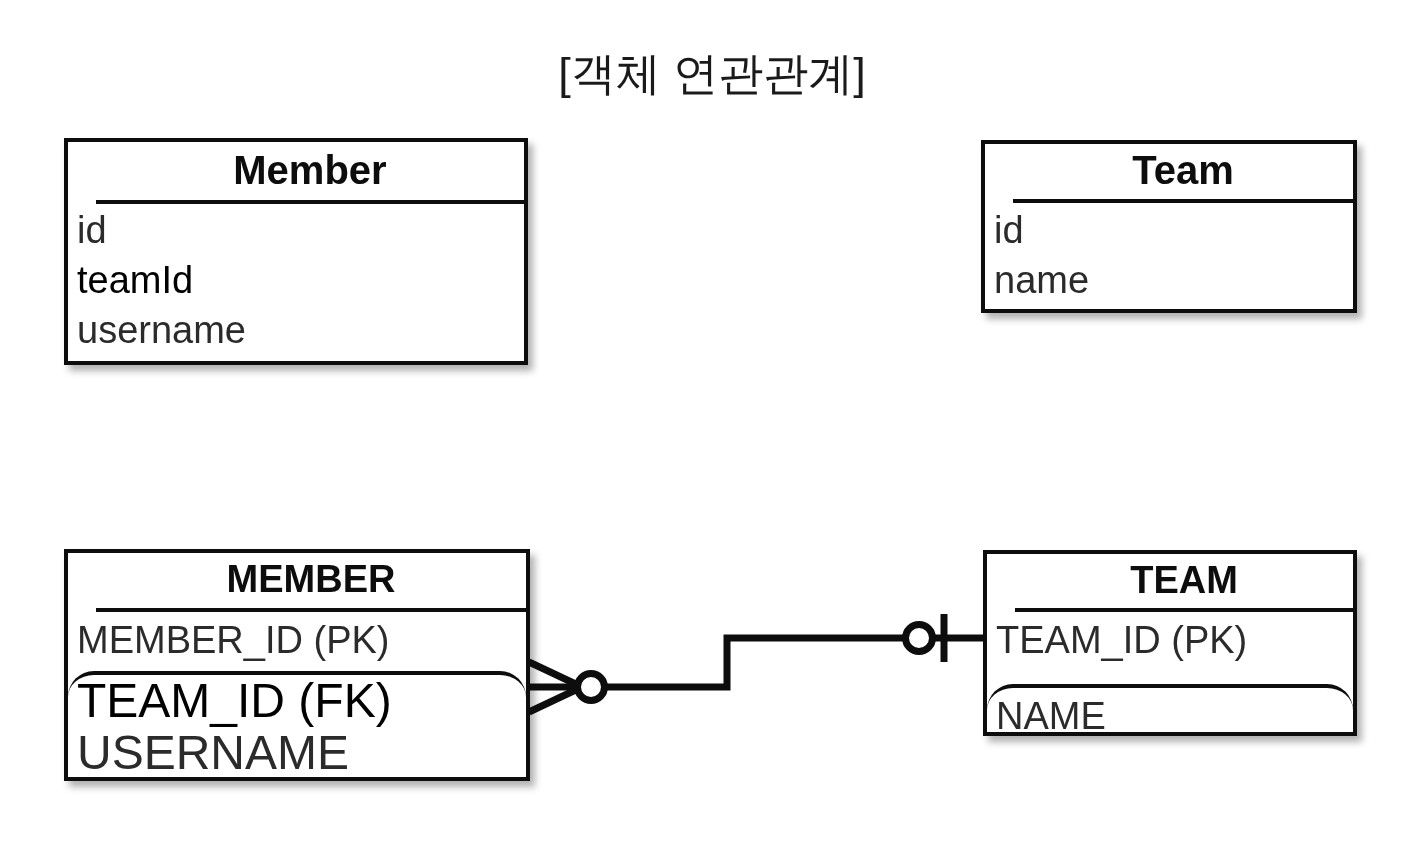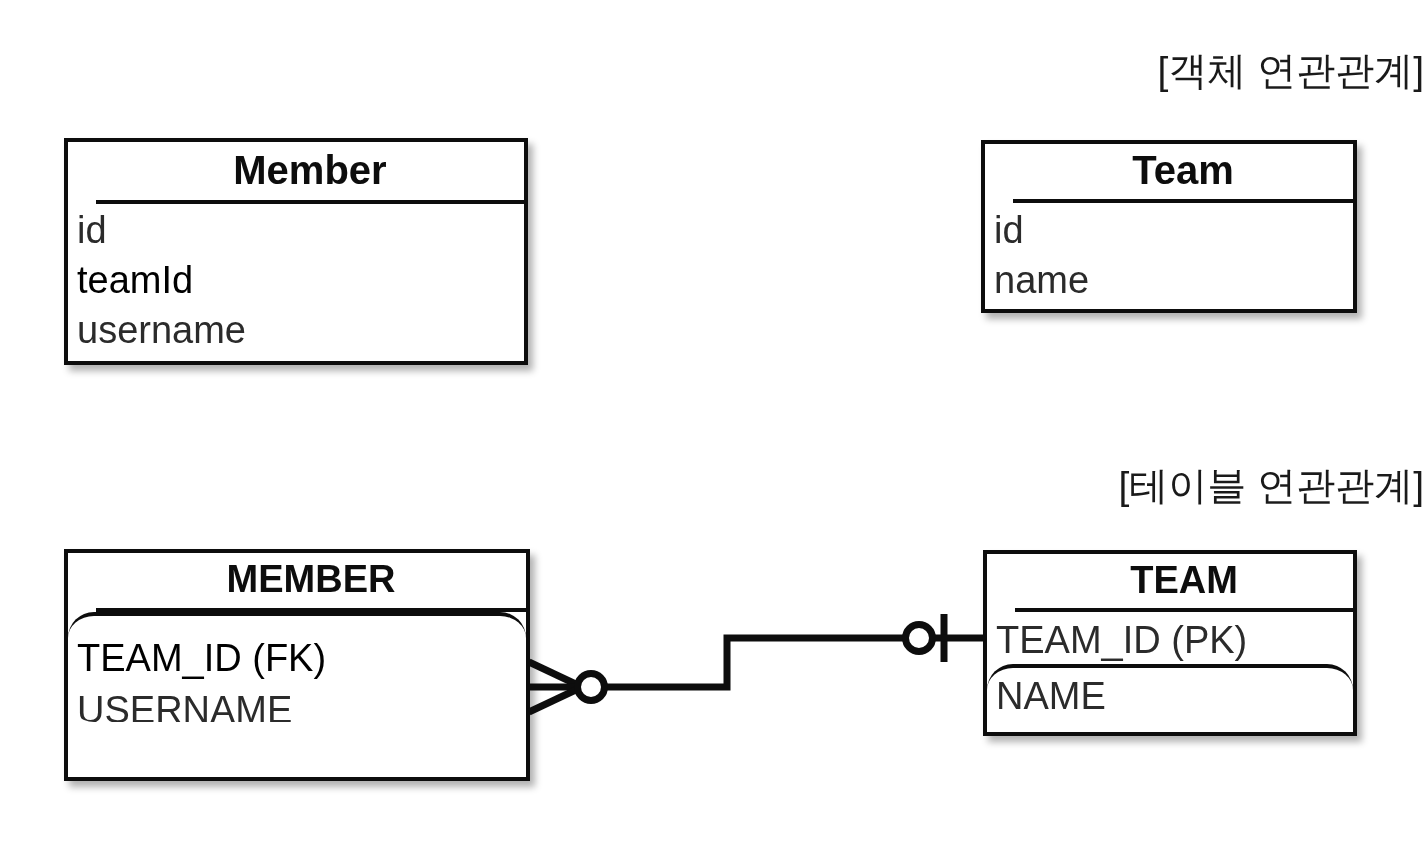--- a/index.html
+++ b/index.html
@@ -18,22 +18,22 @@
     height: 854px;
     background: #ffffff;
     overflow: hidden;
   }
 
   
   .section-title {
     position: absolute;
     left: 0;
     width: 1424px;
-    text-align: right;
-    font-size: 39px;
+    text-align: center;
+    font-size: 45px;
     font-weight: 400;
     color: #1a1a1a;
     letter-spacing: 0px;
     white-space: nowrap;
   }
   #title-object   { top: 44px; }
   #title-table    { top: 459px; }
 
   
   .entity {
@@ -99,31 +99,31 @@
   #box-member-table {
     left: 64px; top: 549px; width: 466px; height: 232px;
   }
   #box-member-table .entity-header {
     height: 59px; line-height: 53px; font-size: 38px;
   }
   #box-member-table .sec-pk {
     height: 59px; font-size: 38px; line-height: 56px;
   }
   #box-member-table .sec-rest {
-    height: 110px; padding-top: 16px; font-size: 38px; line-height: 52px;
+    height: 110px; padding-top: 0px; font-size: 48px; line-height: 52px;
   }
 
   #box-team-table {
     left: 983px; top: 550px; width: 374px; height: 186px;
   }
   #box-team-table .entity-header {
     height: 58px; line-height: 52px; font-size: 38px;
   }
   #box-team-table .sec-pk {
-    height: 52px; font-size: 38px; line-height: 57px;
+    height: 72px; font-size: 38px; line-height: 57px;
   }
   #box-team-table .sec-rest {
     height: 60px; font-size: 38px; line-height: 57px;
   }
 
   
   #relationship-connector {
     position: absolute;
     left: 0;
     top: 0;
@@ -149,24 +149,26 @@
   </div>
 
   <div class="entity" id="box-team-object">
     <div class="entity-header">Team</div>
     <div class="entity-section">
       <span class="field">id</span>
       <span class="field">name</span>
     </div>
   </div>
 
-  <div class="section-title" id="title-table">[테이블 연관관계]</div>
 
   <div class="entity" id="box-member-table">
     <div class="entity-header">MEMBER</div>
+    <div class="entity-section sec-pk">
+      <span class="field">MEMBER_ID (PK)</span>
+    </div>
     <div class="entity-section sec-rest divided">
       <span class="field bold">TEAM_ID (FK)</span>
       <span class="field">USERNAME</span>
     </div>
   </div>
 
   <div class="entity" id="box-team-table">
     <div class="entity-header">TEAM</div>
     <div class="entity-section sec-pk">
       <span class="field">TEAM_ID (PK)</span>

